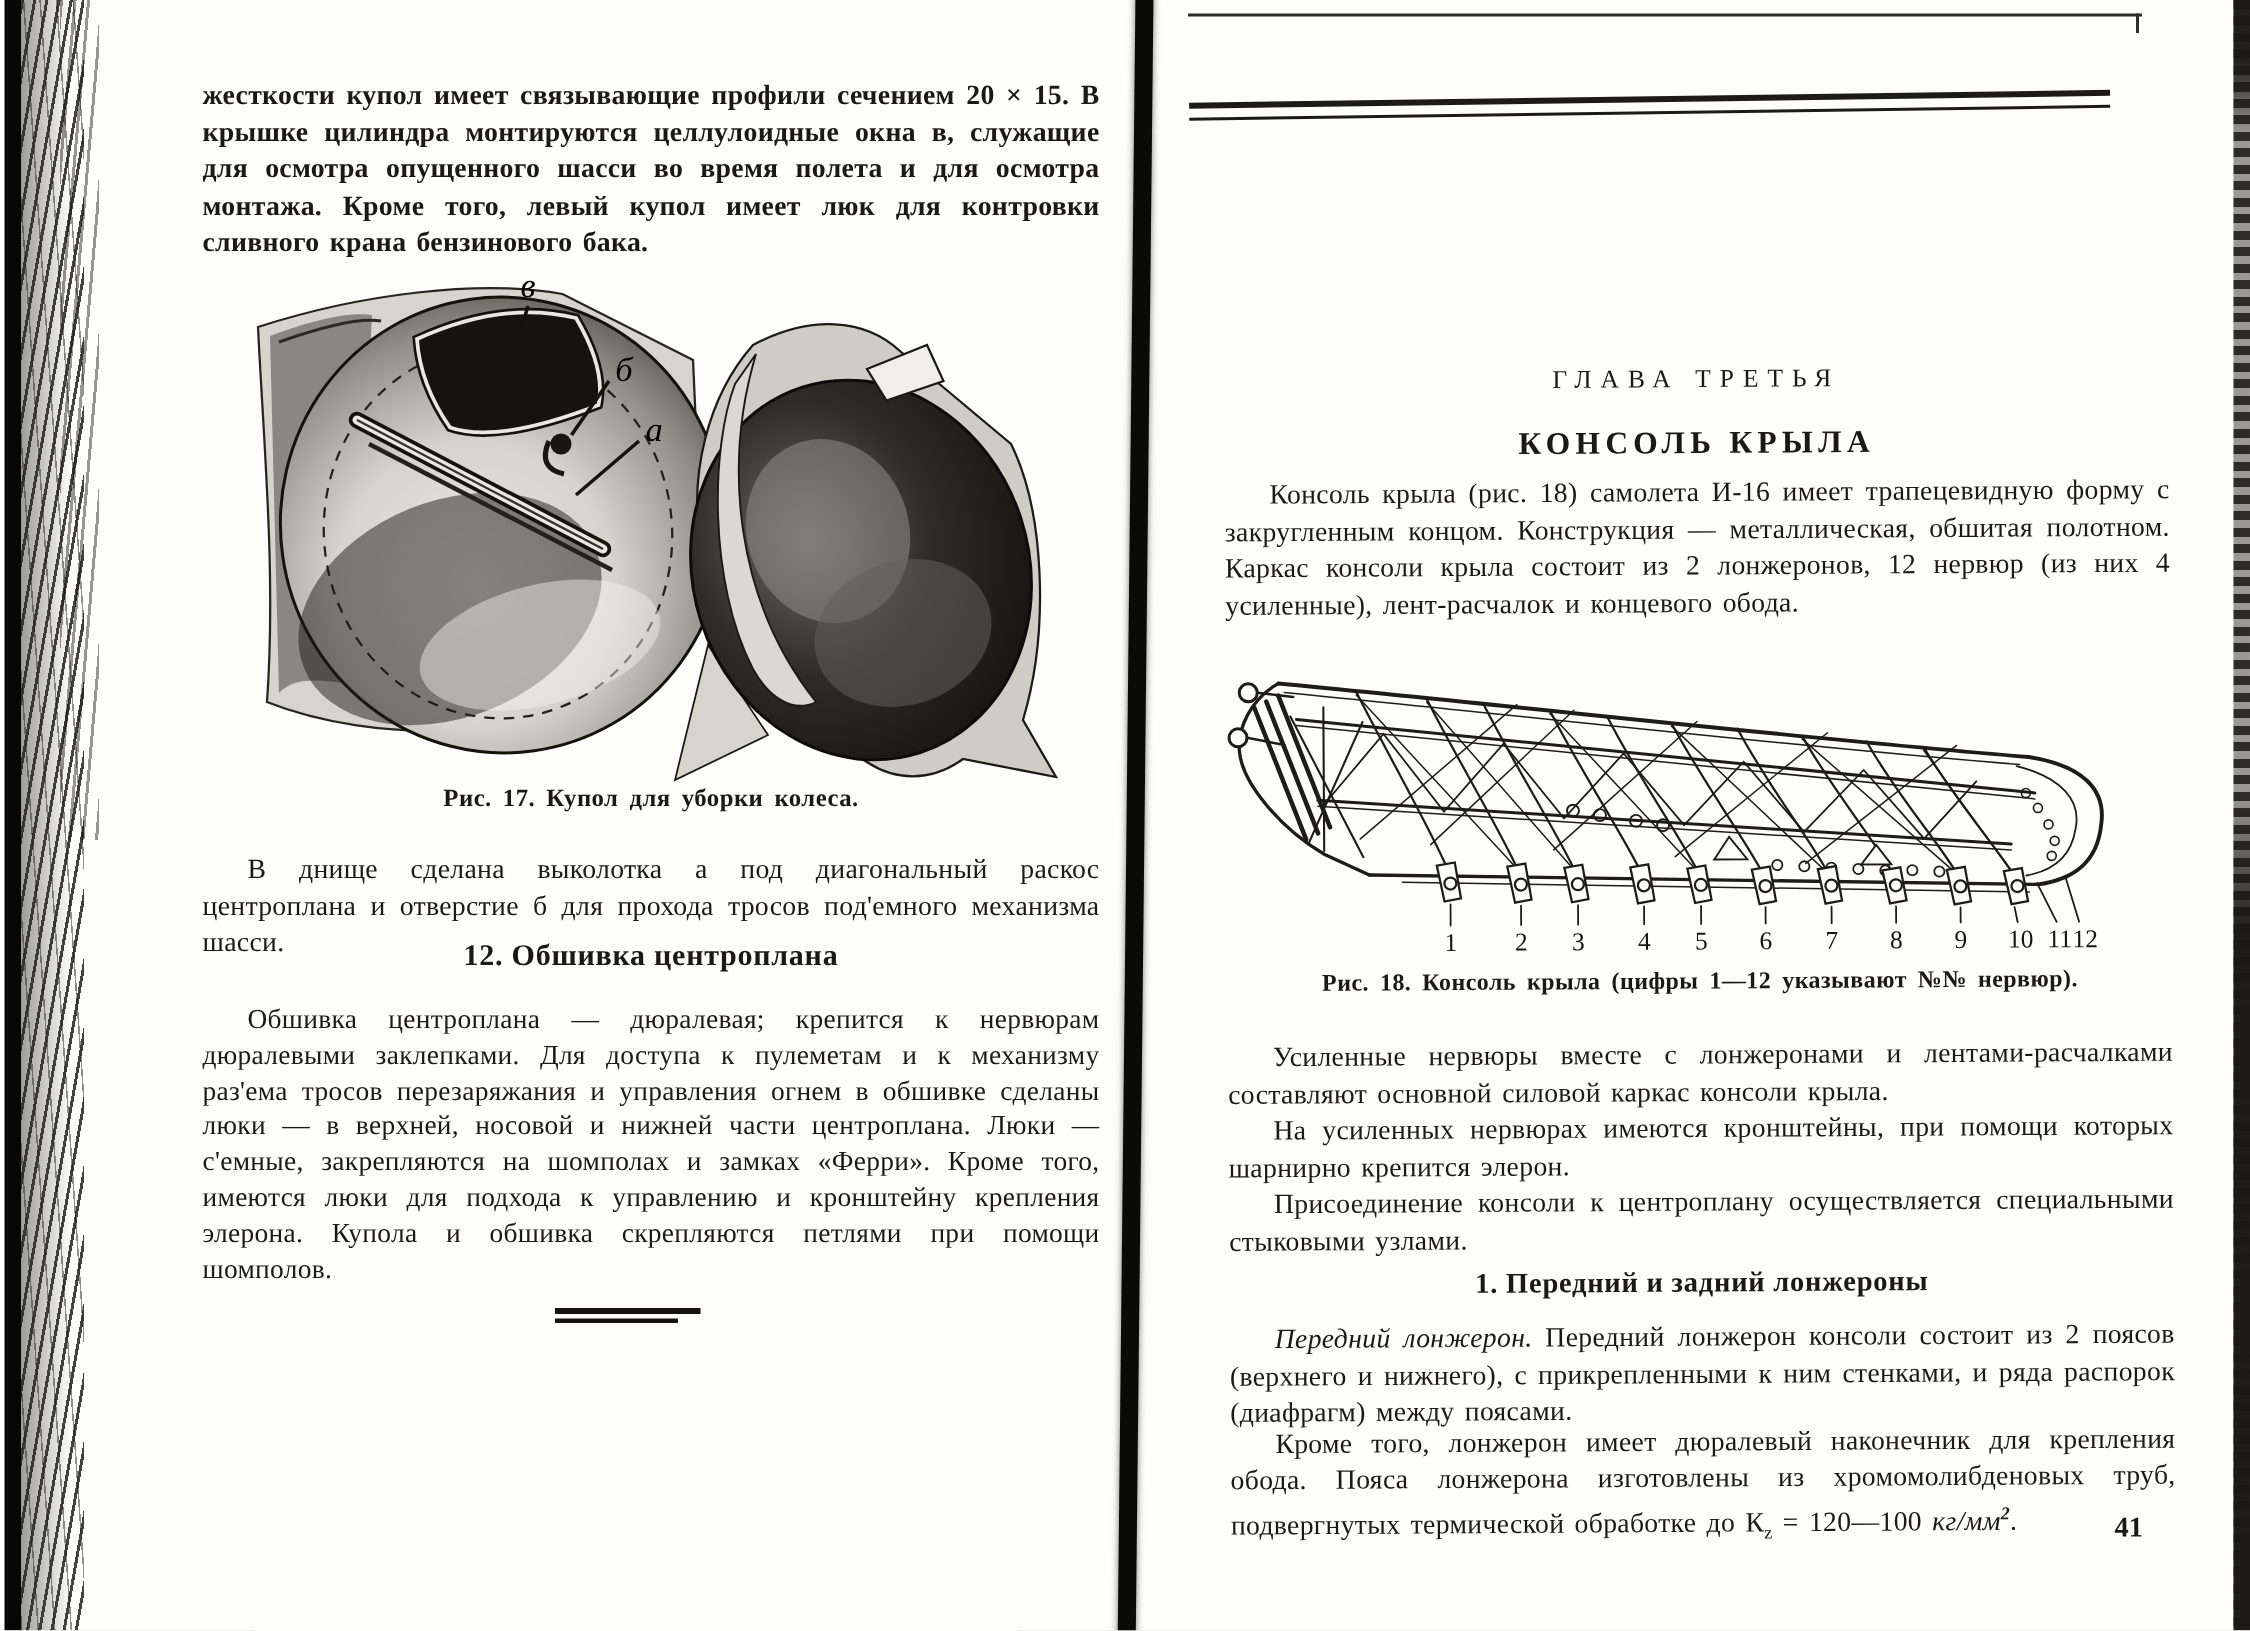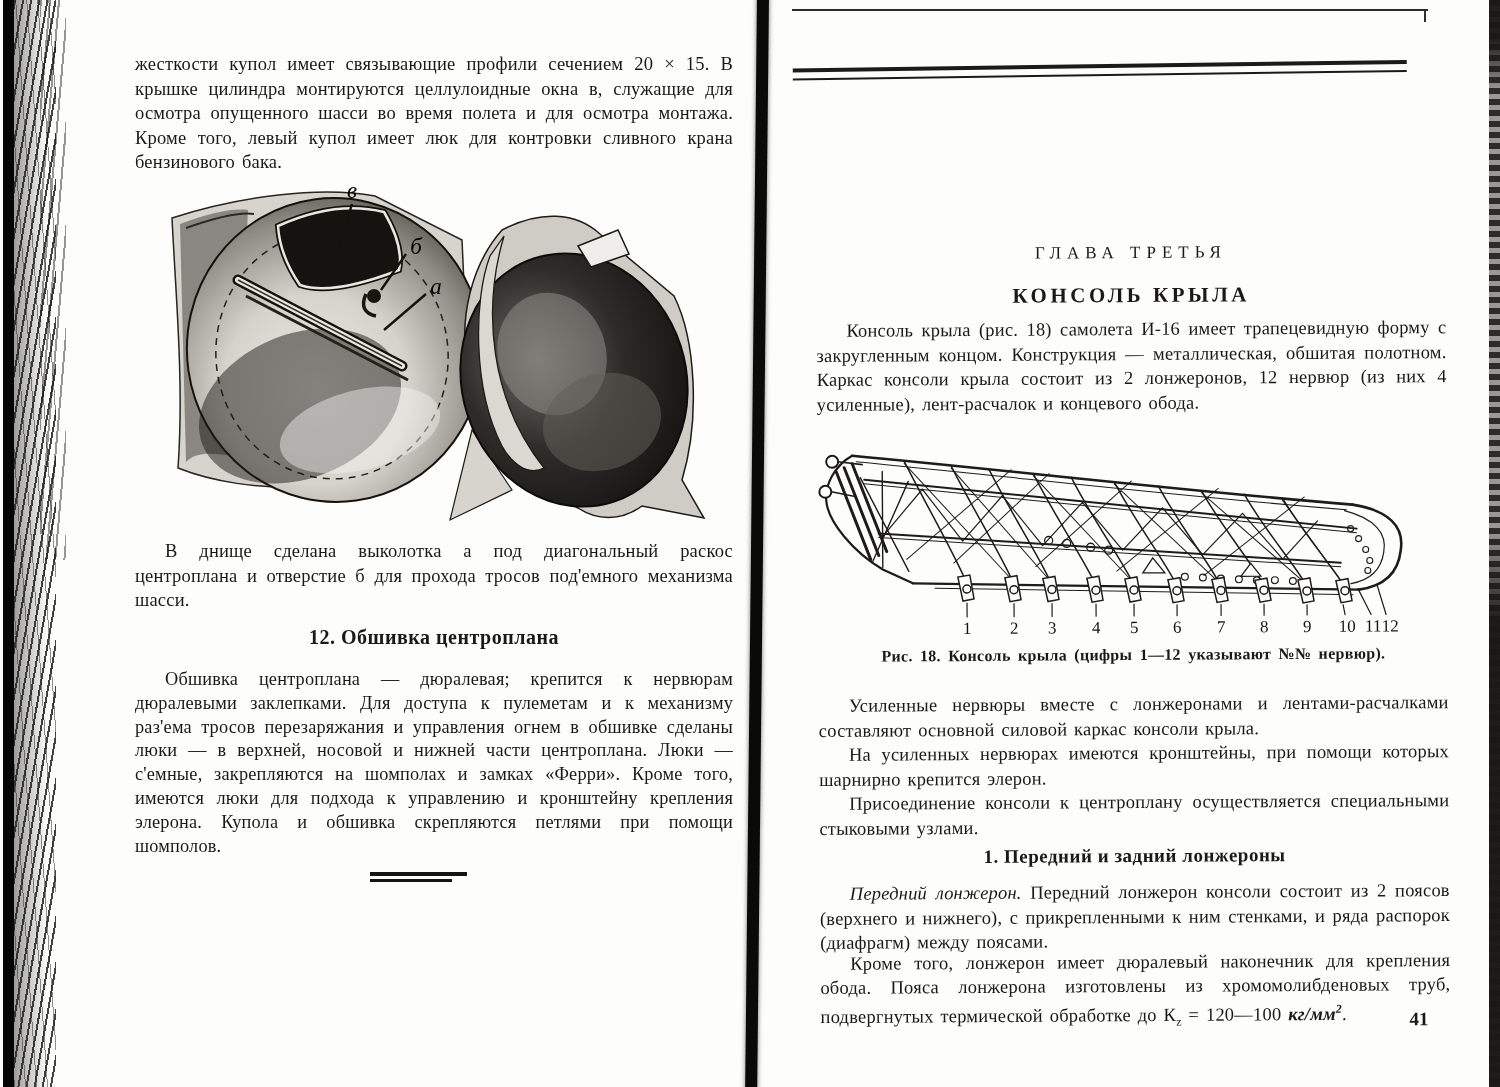--- a/index.html
+++ b/index.html
@@ -59,21 +59,21 @@
   <div class="bind-black"></div>
   <div class="bind-streaks"></div>
   <div class="bind-streaks2"></div>
   <div class="gutter"></div>
   <div class="edge-right"></div>
   <div class="toprule"></div>
   <div class="toprule-tick"></div>
 
   <div class="page page-left">
 
-    <div class="para" style="left:0;top:52px;width:598px;">жесткости купол имеет связывающие профили сечением 20 × 15. В крышке цилиндра монтируются целлулоидные окна в, служащие для осмотра опущенного шасси во время полета и для осмотра монтажа. Кроме того, левый купол имеет люк для контровки сливного крана бензинового бака.</div>
+    <div class="para" style="left:0;top:52px;width:598px;font-weight:bold;">жесткости купол имеет связывающие профили сечением 20 × 15. В крышке цилиндра монтируются целлулоидные окна в, служащие для осмотра опущенного шасси во время полета и для осмотра монтажа. Кроме того, левый купол имеет люк для контровки сливного крана бензинового бака.</div>
 
     <svg viewBox="0 0 560 360" style="position:absolute;left:15px;top:168px;width:560px;height:360px">
       <defs>
         <radialGradient id="domeL" cx="42%" cy="62%" r="75%">
           <stop offset="0%" stop-color="#eceae5"></stop>
           <stop offset="42%" stop-color="#d6d3cc"></stop>
           <stop offset="74%" stop-color="#8f8c85"></stop>
           <stop offset="100%" stop-color="#3c3a35"></stop>
         </radialGradient>
         <radialGradient id="domeR" cx="38%" cy="38%" r="80%">
@@ -116,22 +116,23 @@
 
       <path d="M202,36 L186,90" stroke="#141209" stroke-width="2.4"></path>
       <path d="M256,86 L231,122" stroke="#141209" stroke-width="2.4"></path>
       <path d="M276,126 L234,162" stroke="#141209" stroke-width="2.4"></path>
 
       <text x="202" y="30" text-anchor="middle" font-size="23" font-style="italic">в</text>
       <text x="266" y="86" text-anchor="middle" font-size="23" font-style="italic">б</text>
       <text x="286" y="126" text-anchor="middle" font-size="23" font-style="italic">а</text>
     </svg>
 
-
-    <div class="para indent" style="left:0;top:539px;width:598px;">В днище сделана выколотка а под диагональный раскос центроплана и отверстие б для прохода тросов под'емного механизма шасси.</div>
+    <div class="caption" style="top:522px;">Рис. 17. Купол для уборки колеса.</div>
+
+    <div class="para indent" style="left:0;top:568px;width:598px;">В днище сделана выколотка а под диагональный раскос центроплана и отверстие б для прохода тросов под'емного механизма шасси.</div>
 
     <div class="secheading" style="top:626px;">12. Обшивка центроплана</div>
 
     <div class="para indent" style="left:0;top:668px;width:598px;font-size:18.3px;line-height:23.8px;">Обшивка центроплана — дюралевая; крепится к нервюрам дюралевыми заклепками. Для доступа к пулеметам и к механизму раз'ема тросов перезаряжания и управления огнем в обшивке сделаны люки — в верхней, носовой и нижней части центроплана. Люки — с'емные, закрепляются на шомполах и замках «Ферри». Кроме того, имеются люки для подхода к управлению и кронштейну крепления элерона. Купола и обшивка скрепляются петлями при помощи шомполов.</div>
 
     <div class="sep" style="left:235px;top:872px;width:97px;height:4px;"></div>
     <div class="sep" style="left:235px;top:879px;width:82px;height:3px;"></div>
   </div>
 
   <div class="page page-right">
@@ -252,18 +253,18 @@
     <div class="para indent" style="left:0;top:741px;width:630px;">На усиленных нервюрах имеются кронштейны, при помощи которых шарнирно крепится элерон.</div>
     <div class="para indent" style="left:0;top:790px;width:630px;">Присоединение консоли к центроплану осуществляется специальными стыковыми узлами.</div>
 
     <div class="secheading" style="top:845px;font-size:19px;">1. Передний и задний лонжероны</div>
 
     <div class="para indent" style="left:0;top:880px;width:630px;">
       <span class="ital">Передний лонжерон.</span><span> Передний лонжерон консоли состоит из 2 поясов (верхнего и нижнего), с прикрепленными к ним стенками, и ряда распорок (диафрагм) между поясами.</span>
     </div>
 
     <div class="para indent" style="left:0;top:950px;width:630px;line-height:24px;">
-      <span>Кроме того, лонжерон имеет дюралевый наконечник для крепления обода. Пояса лонжерона изготовлены из хромомолибденовых труб, подвергнутых термической обработке до К</span><sub style="font-size:12px;">z</sub><span> = 120—100 </span><span class="ital" style="font-weight:bold;">кг/мм</span><sup class="ital" style="font-size:12px;font-weight:bold;">2</sup><span>.</span>
+      <span>Кроме того, лонжерон имеет дюралевый наконечник для крепления обода. Пояса лонжерона изготовлены из хромомолибденовых труб, подвергнутых термической обработке до К</span><sub style="font-size:12px;">z</sub><span> = 120—100 </span><span class="ital" style="font-weight:normal;">кг/мм</span><sup class="ital" style="font-size:12px;font-weight:bold;">2</sup><span>.</span>
     </div>
 
     <div class="pagenum" style="top:1010px;">41</div>
   </div>
 </div>
 
 </body></html>

